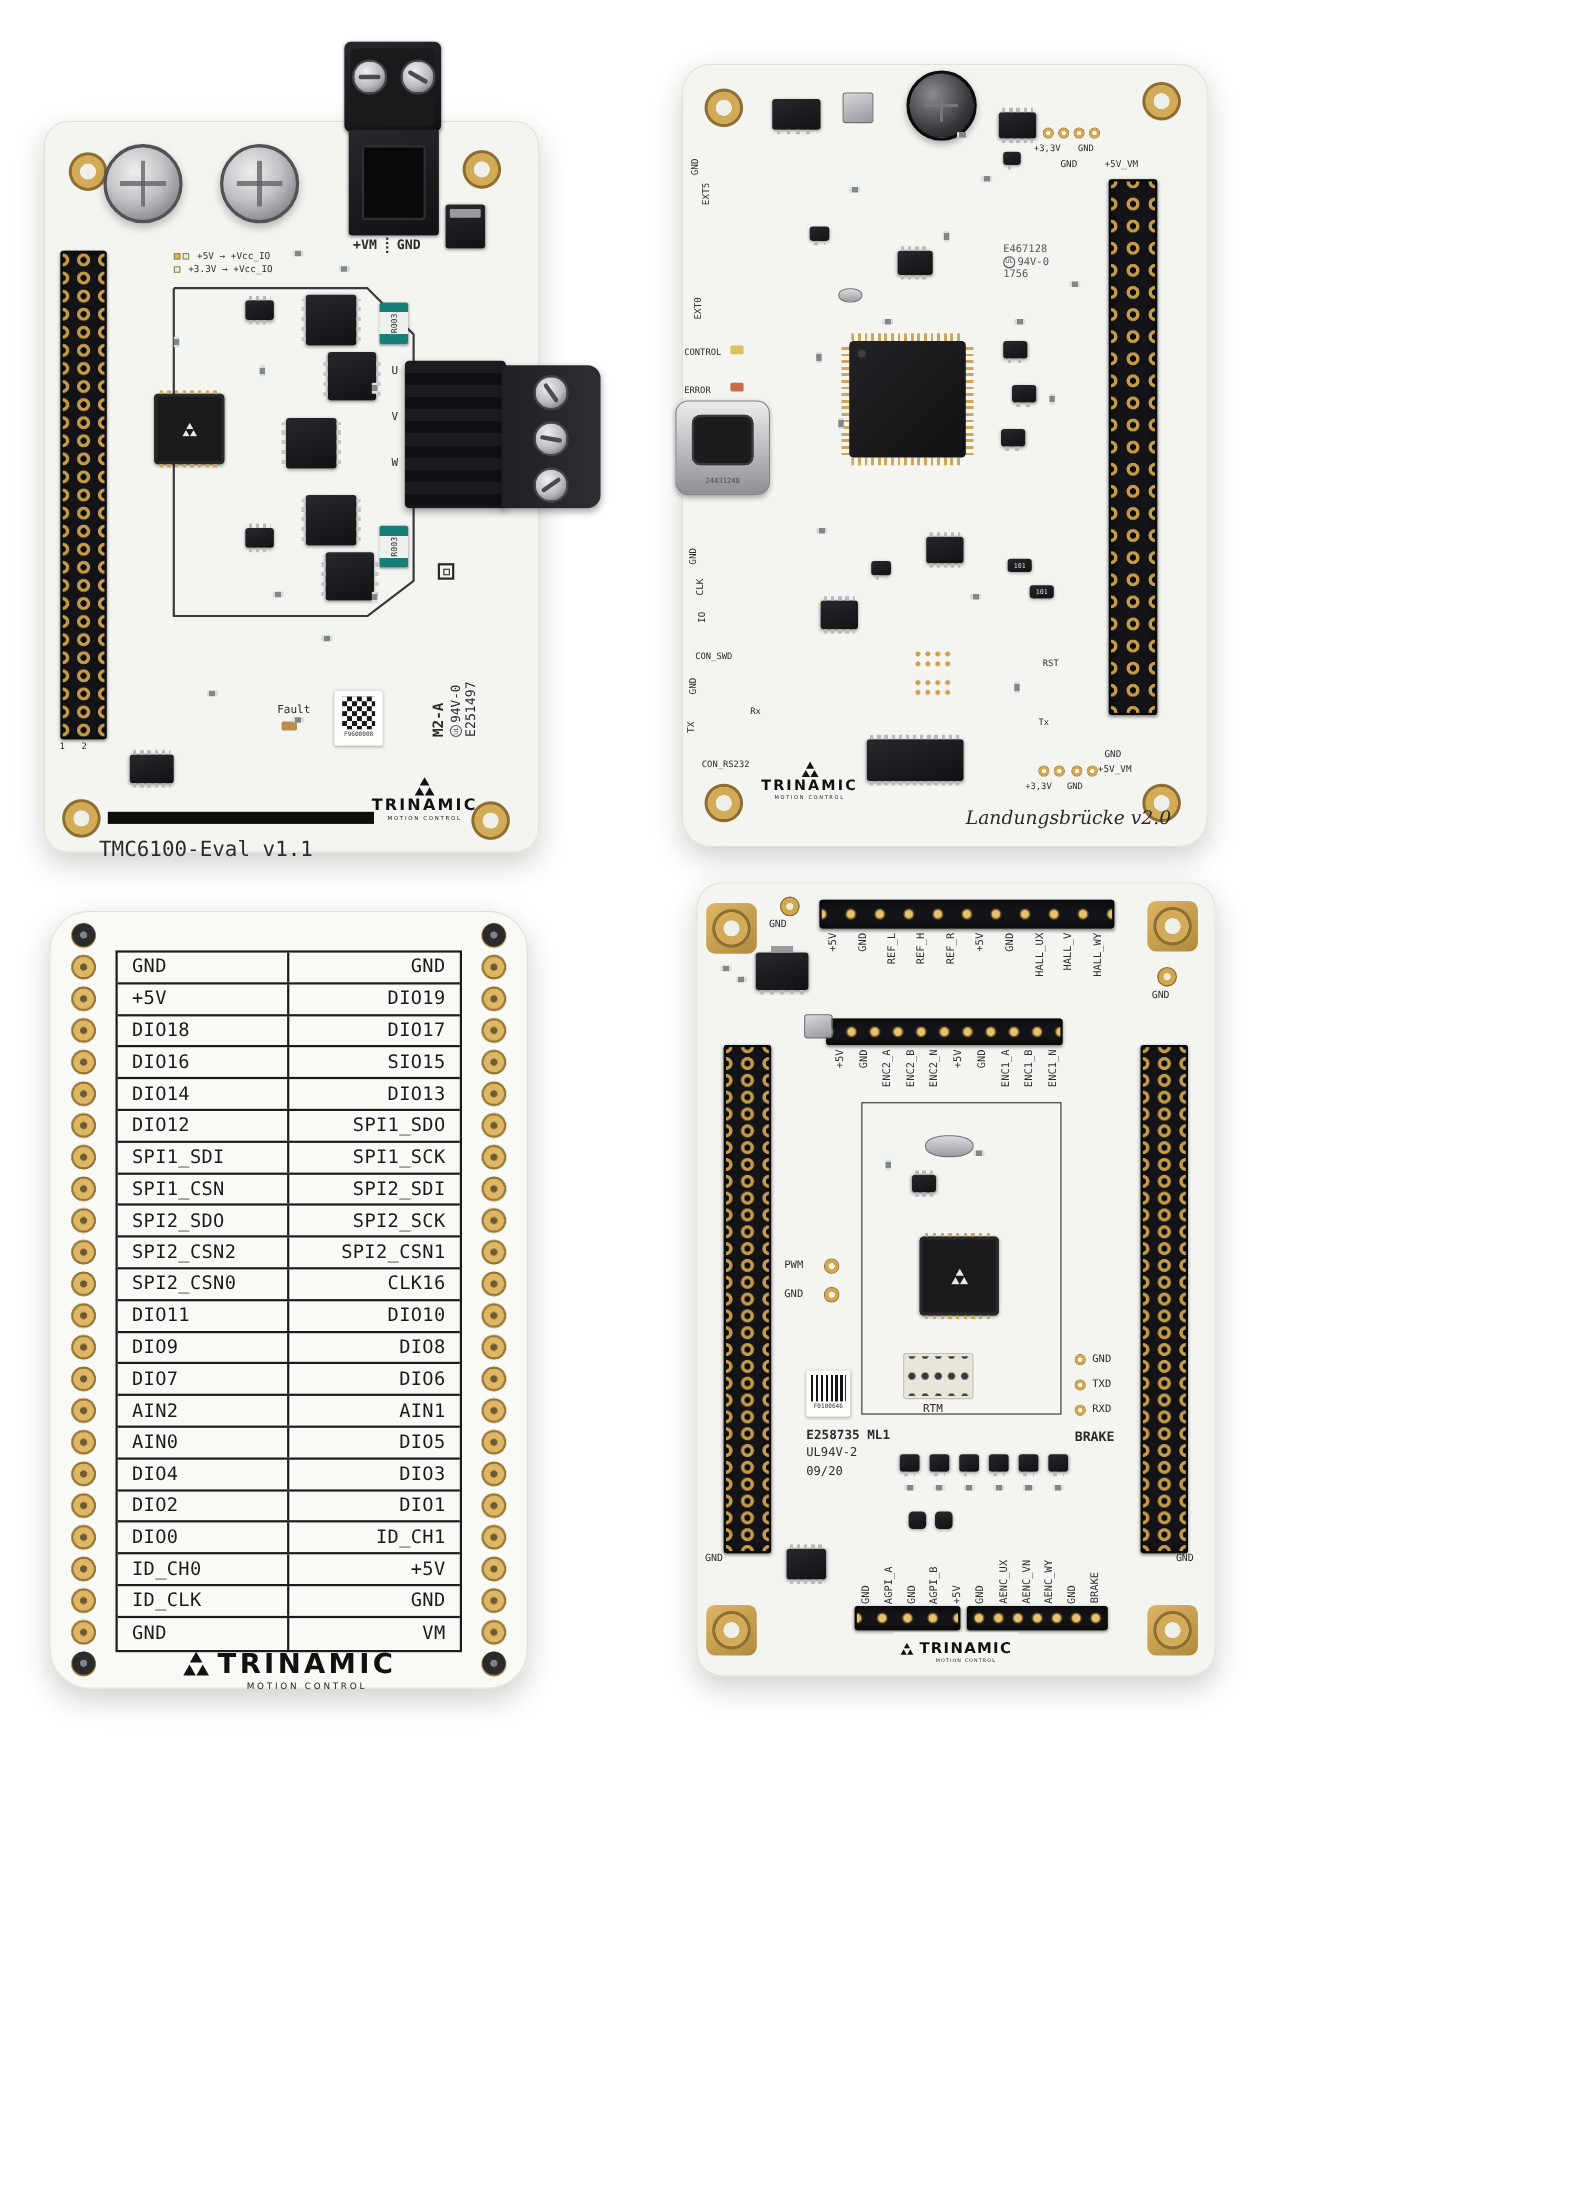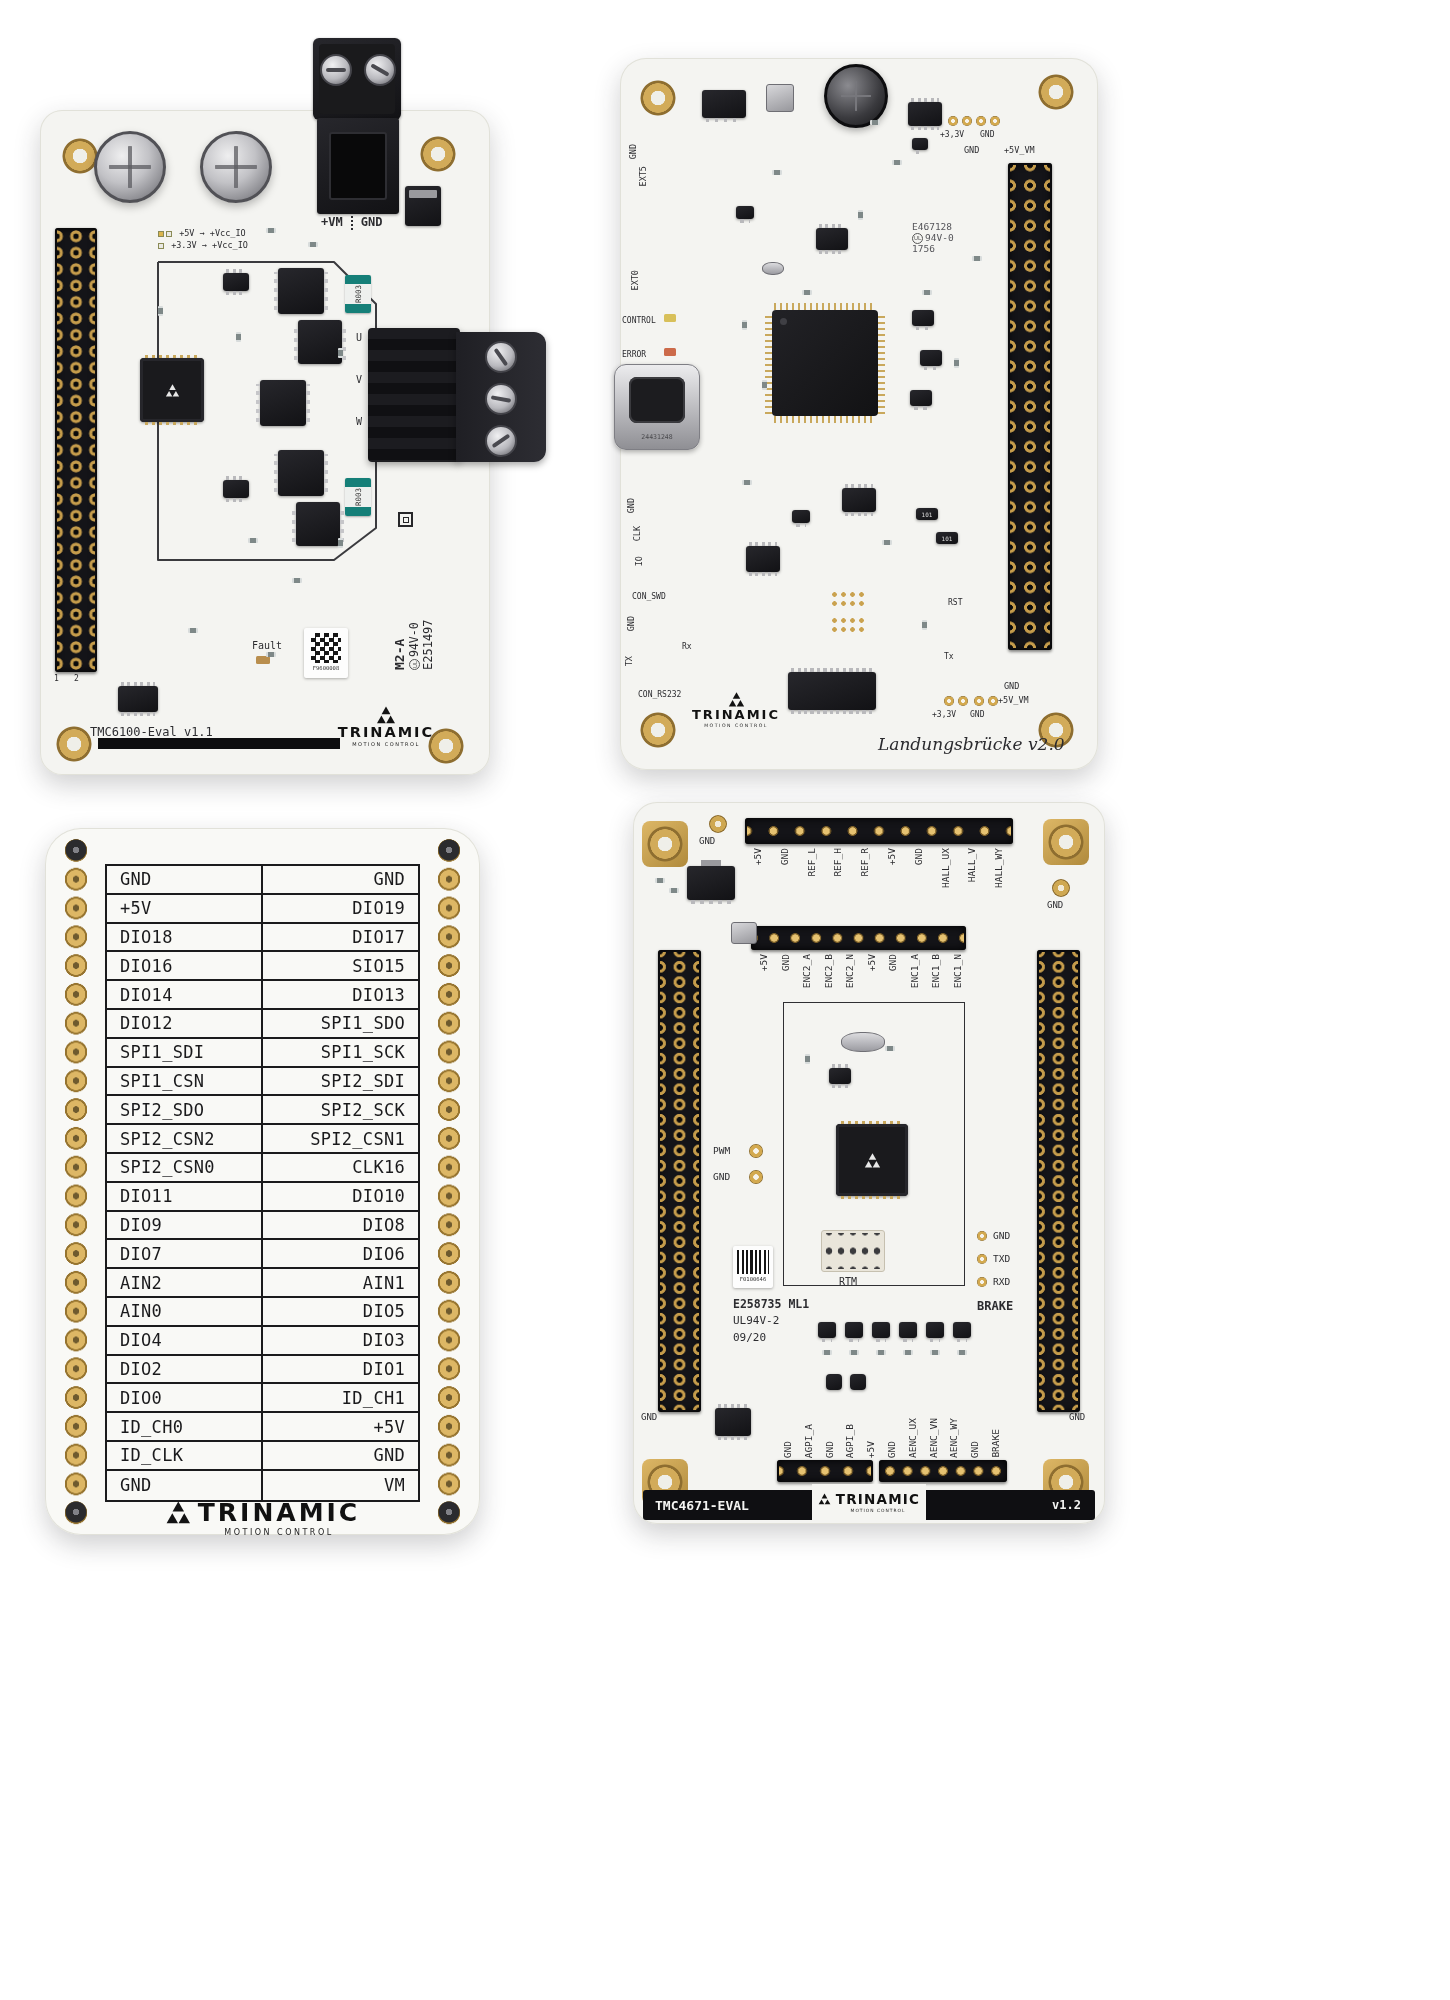--- a/index.html
+++ b/index.html
@@ -199,21 +199,21 @@
     <i class="abs" style="left:58px;top:628px;width:242px;height:11px;background:#0e0e10"></i>
     <div class="tlogo" style="left:296px;top:596px;width:100px">
       <svg class="tri" width="20" height="18" viewBox="0 0 100 88">
           <path d="M50 2 L72 40 H28 Z"></path>
           <path d="M27 47 L49 85 H5 Z"></path>
           <path d="M73 47 L95 85 H51 Z"></path>
         </svg>
       <div class="tname" style="font-size:14.5px">TRINAMIC</div>
       <div class="ttag" style="font-size:5px">MOTION CONTROL</div>
     </div>
-    <span class="sk" style="left:50px;top:616px;font-size:12px">TMC6100-Eval v1.1</span>
+    <span class="sk" style="left:50px;top:652px;font-size:19px">TMC6100-Eval v1.1</span>
   </section>
 
   <section class="board bB">
     <i class="mh" style="left:38px;top:40px"></i>
     <i class="mh" style="left:436px;top:34px"></i>
     <i class="mh" style="left:38px;top:672px"></i>
     <i class="mh" style="left:436px;top:672px"></i>
 
     <div class="hdr fem" style="left:388px;top:105px;width:44px;height:487px;--bs:20px 20.1px"></div>
     <span class="sk" style="left:344px;top:88px;font-size:8.5px">GND</span>
@@ -588,24 +588,20 @@
         <div class="vlab vb" style="left: 294.6px;">AENC_VN</div>
         <div class="vlab vb" style="left: 315.4px;">AENC_WY</div>
         <div class="vlab vb" style="left: 336.2px;">GND</div>
         <div class="vlab vb" style="left: 357px;">BRAKE</div>
       </div>
     <div class="hdr male" style="left:144px;top:658px;width:96px;height:22px;--bs:23px 18px"></div>
     <div class="hdr male" style="left:246px;top:658px;width:128px;height:22px;--bs:17.7px 18px"></div>
     <span class="sk" style="left:8px;top:610px;font-size:9px">GND</span>
     <span class="sk" style="left:436px;top:610px;font-size:9px">GND</span>
 
-    <div class="dbar" style="left:10px;top:688px;width:452px;height:30px">
-      <span style="font:bold 13px 'DejaVu Sans Mono',monospace;padding-left:12px">TMC4671-EVAL</span>
-      <span style="font:bold 12px 'DejaVu Sans Mono',monospace;margin-left:auto;padding-right:14px">v1.2</span>
-    </div>
     <div class="abs" style="left:179px;top:682px;width:114px;height:36px;background:#f5f5f2;display:flex;flex-direction:column;align-items:center;justify-content:center">
       <div style="display:flex;align-items:center;gap:5px;color:#111">
         <svg class="tri" width="13" height="12" viewBox="0 0 100 88">
             <path d="M50 2 L72 40 H28 Z"></path>
             <path d="M27 47 L49 85 H5 Z"></path>
             <path d="M73 47 L95 85 H51 Z"></path>
           </svg>
         <span class="tname" style="font-size:13.5px;letter-spacing:1.2px">TRINAMIC</span>
       </div>
       <div class="ttag" style="font-size:4.4px;letter-spacing:1px;margin-left:18px">MOTION CONTROL</div>

